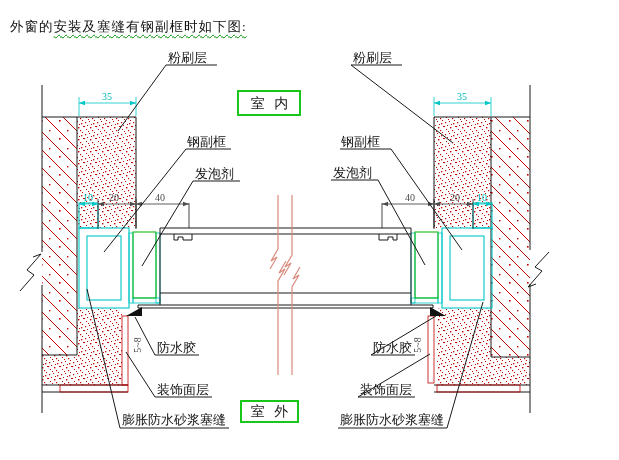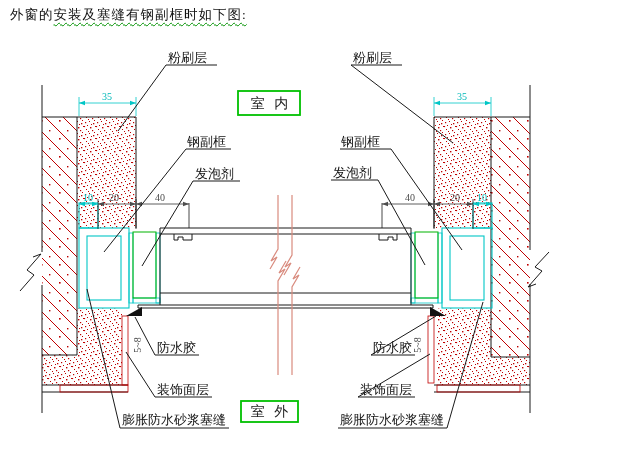--- a/index.html
+++ b/index.html
@@ -1,18 +1,18 @@
 <!DOCTYPE html>
 <html><head>
 <meta charset="utf-8">
 <style>
   html,body{margin:0;padding:0;background:#fff;}
   .page{position:relative;width:619px;height:460px;background:#fff;overflow:hidden;
         font-family:"Liberation Serif","DejaVu Serif",serif;}
-  .doc-title{position:absolute;left:10px;top:6px;font-size:13.5px;color:#111;
+  .doc-title{position:absolute;left:10px;top:18px;font-size:13.5px;color:#111;
              letter-spacing:1px;white-space:nowrap;}
   .doc-title .wavy{text-decoration:underline wavy #009000 1px;text-underline-offset:3px;}
   svg{position:absolute;left:0;top:0;}
   svg text{font-family:"Liberation Serif","DejaVu Serif",serif;}
   .k{stroke:#1a1a1a;stroke-width:1;fill:none;}
   .kt{stroke:#1a1a1a;stroke-width:.8;fill:none;}
   .cy{stroke:#00c6c6;stroke-width:1.1;fill:none;}
   .cyt{stroke:#00c6c6;stroke-width:.8;fill:none;}
   .gr{stroke:#00b400;stroke-width:1;fill:none;}
   .red{stroke:#c00000;stroke-width:.8;fill:none;}

